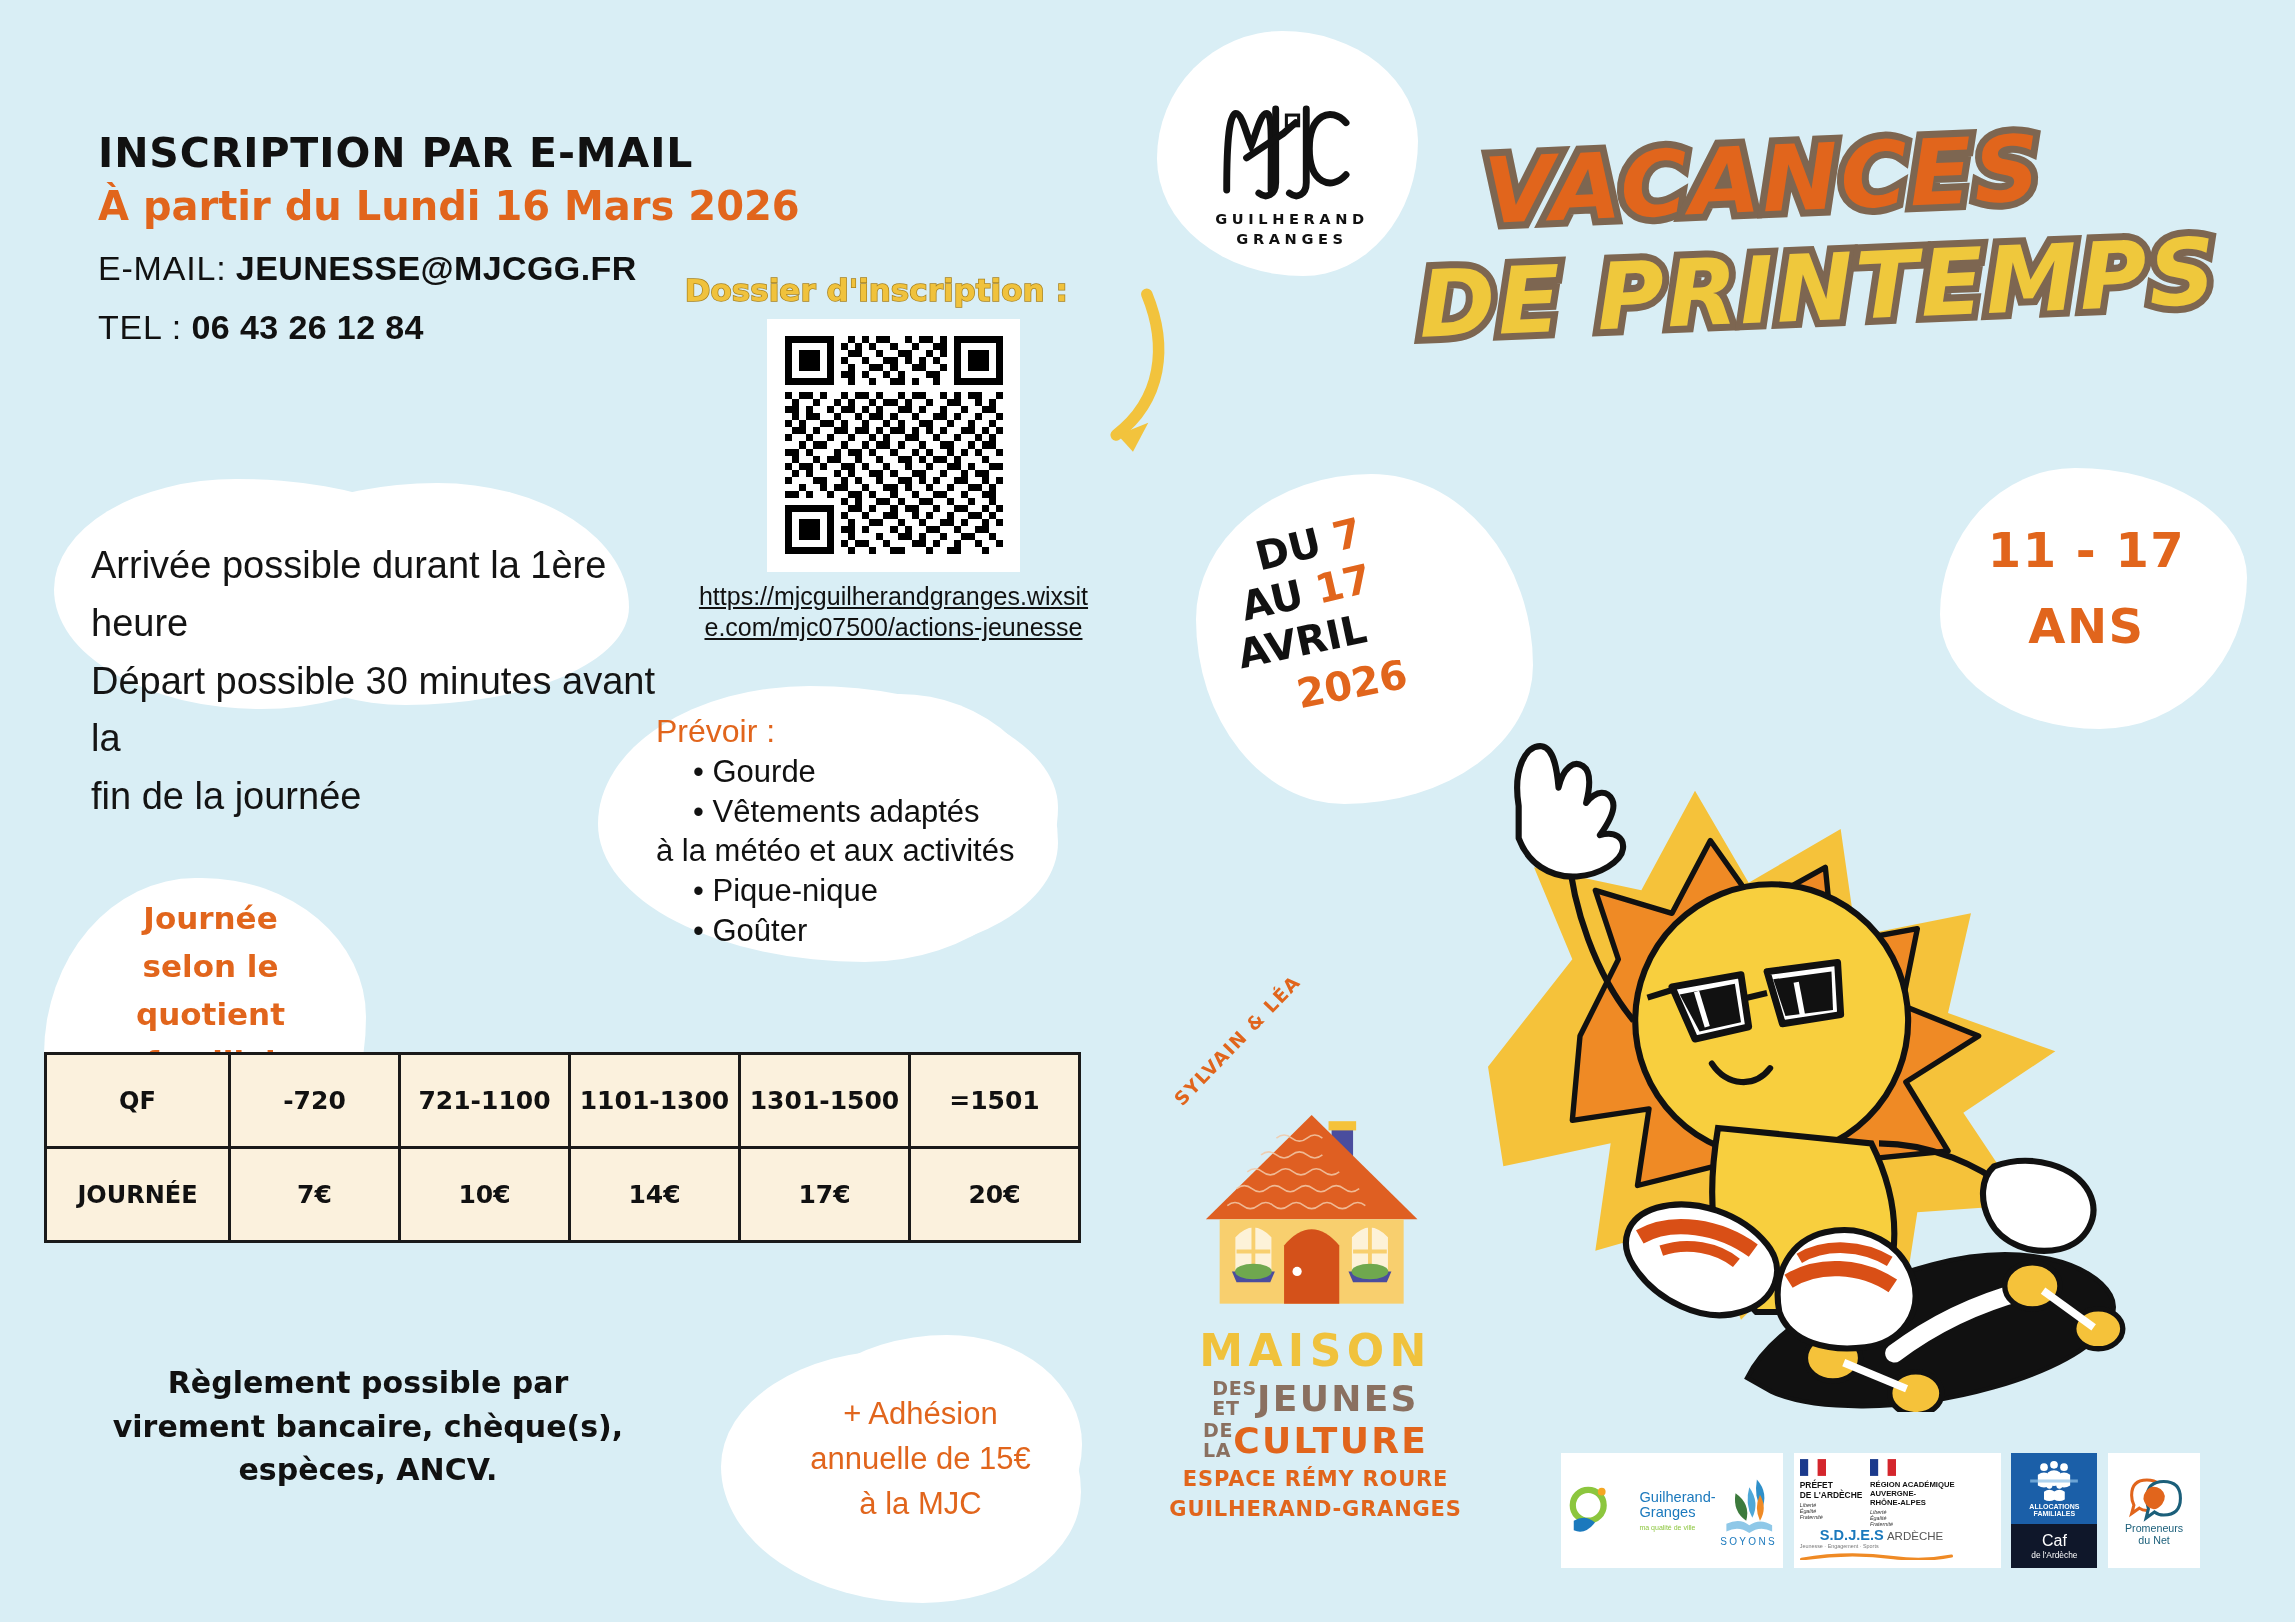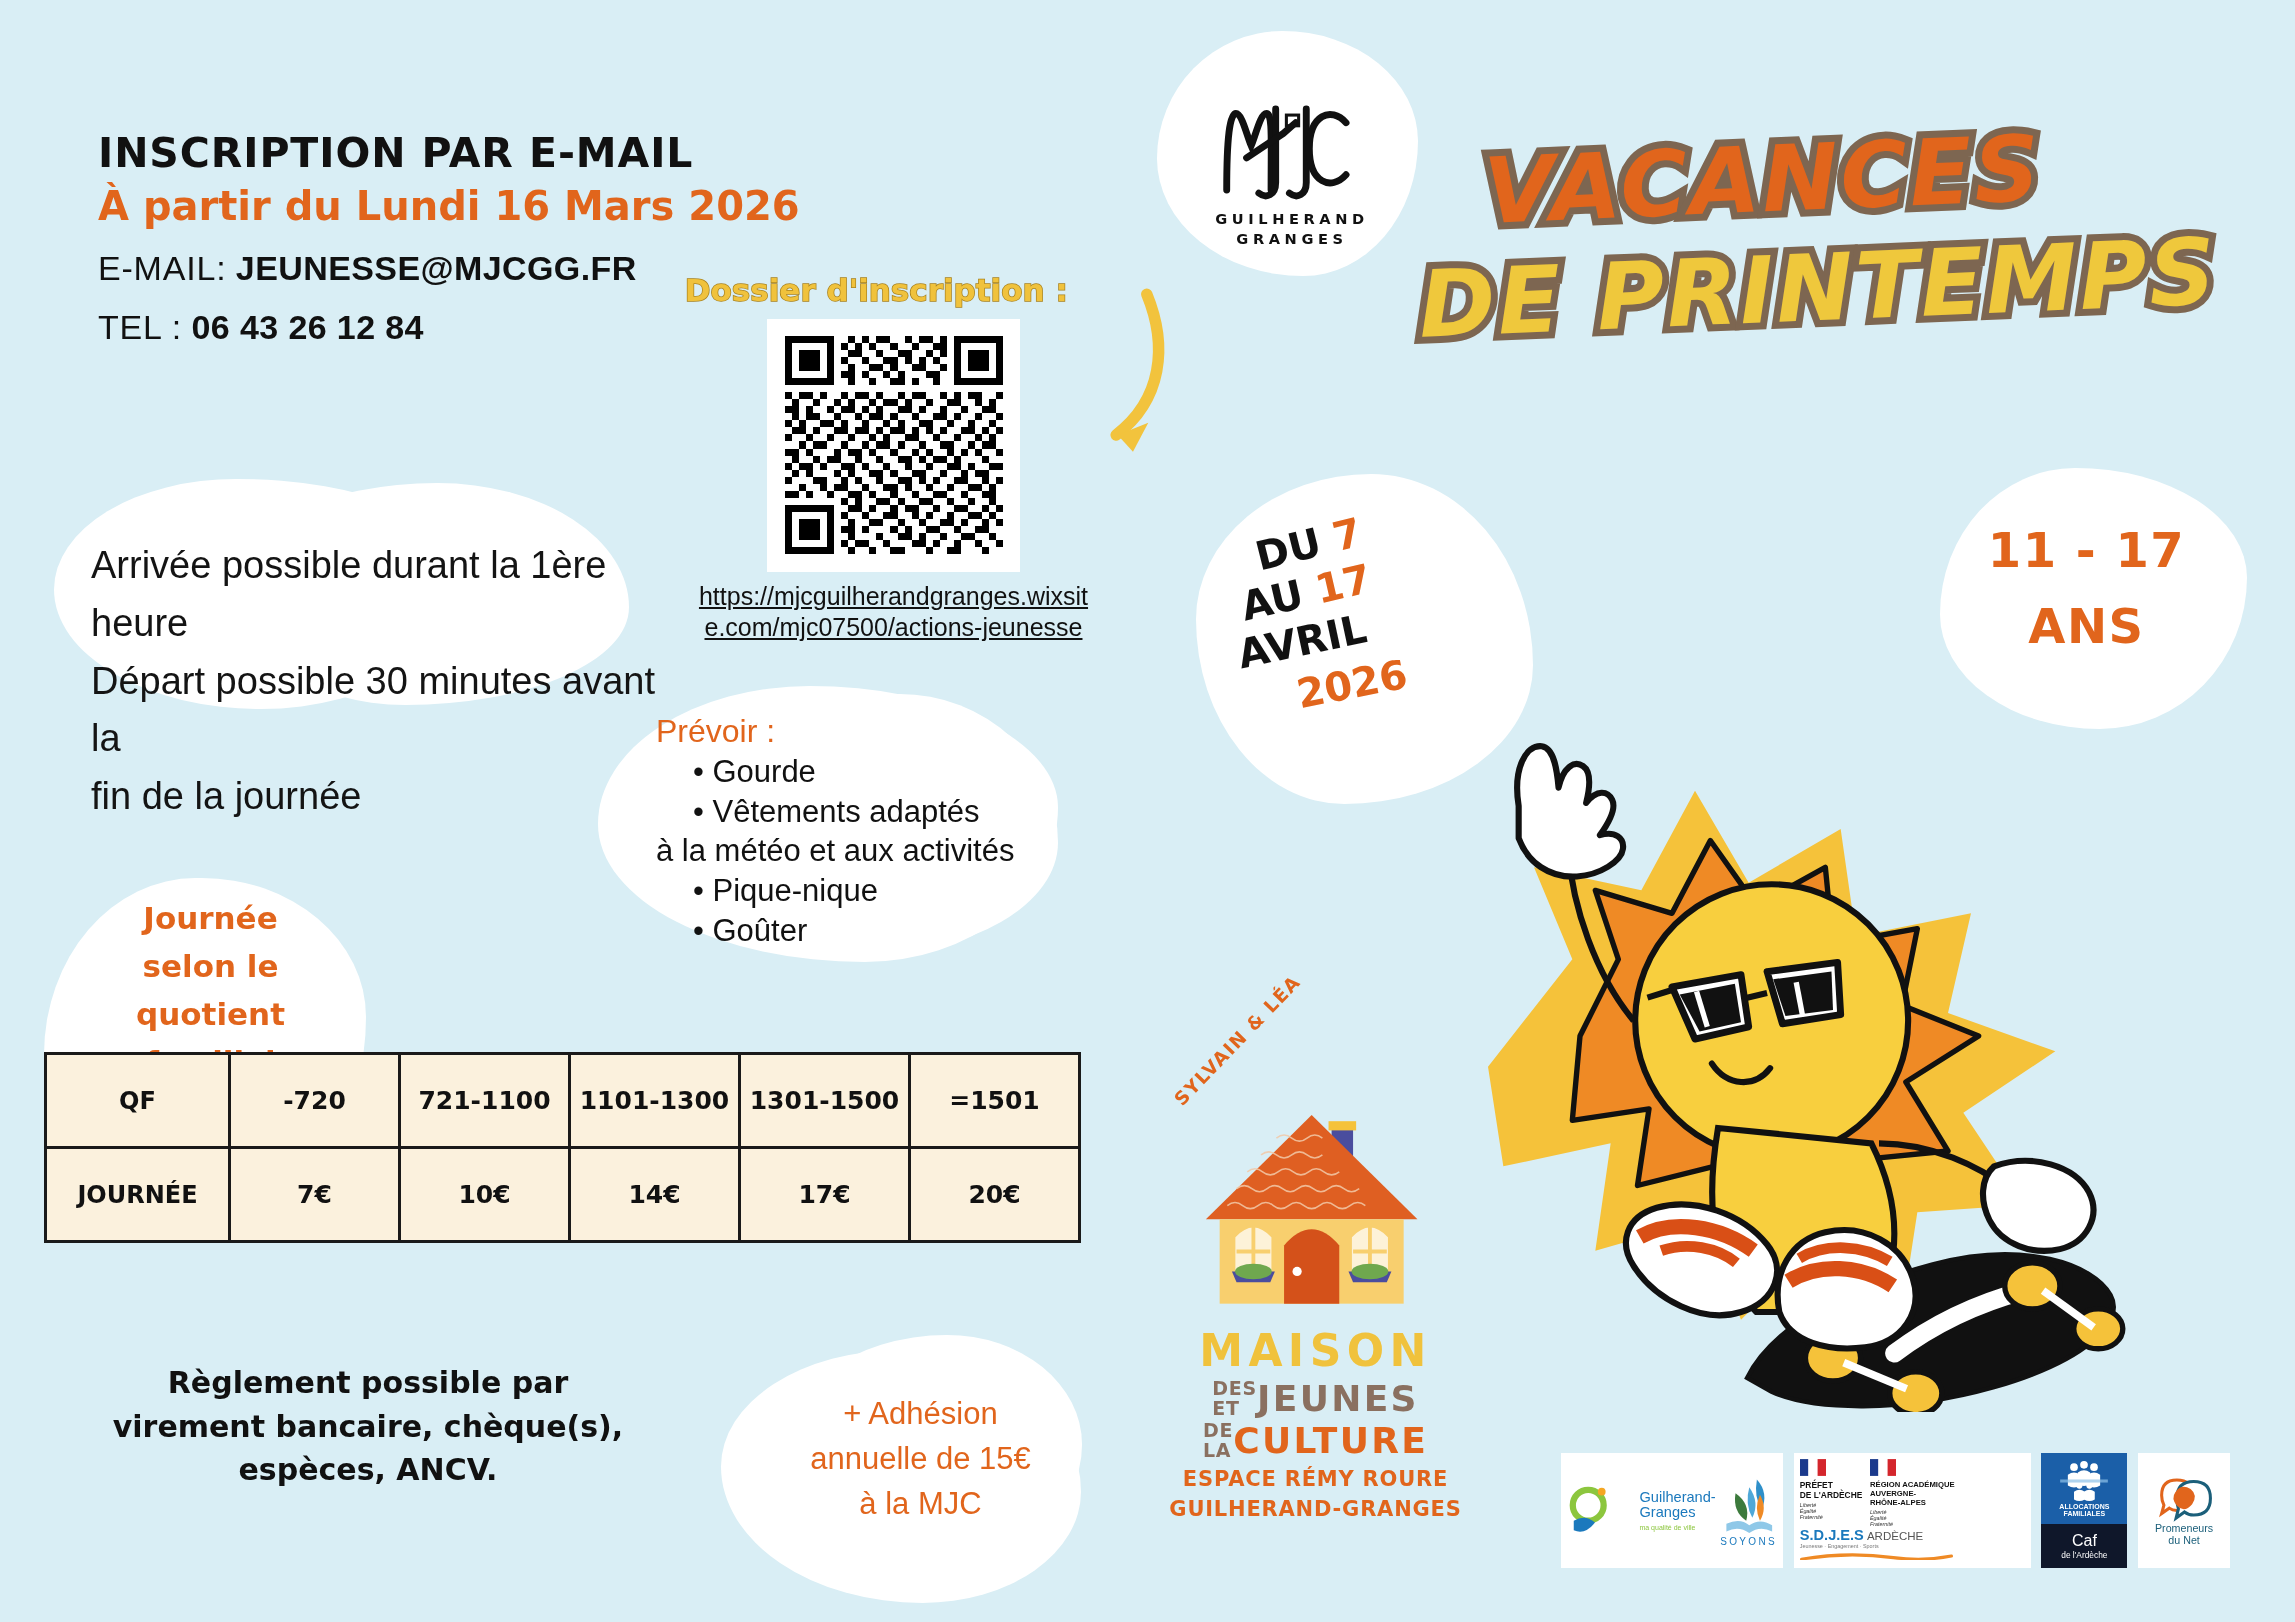--- a/index.html
+++ b/index.html
@@ -168,21 +168,21 @@
   .mz-culture { font-family: "DejaVu Sans", sans-serif; font-weight: 800;
                 font-size: 36px; color: #e1651c; letter-spacing: 2.3px; }
   .mz-addr { font-family: "DejaVu Sans", sans-serif; font-weight: 800;
              font-size: 21px; color: #e1651c; letter-spacing: 0.8px; margin-top: 6.1px; }
 
   
   #partners { left: 1561px; top: 1453px; display: flex; align-items: stretch; gap: 10.7px; }
   .plogo { background: #fff; display: flex; align-items: center;
            justify-content: center; padding: 6.1px; }
   .p1 { width: 222px; height: 115px; }
-  .p2 { width: 237px; height: 115px; }
+  .p2 { width: 207px; height: 115px; }
   .p3 { width: 86px; height: 115px; padding: 0; flex-direction: column; }
   .p4 { width: 92px; height: 115px; }
   .ptxt { font-family: "Liberation Sans", sans-serif; }
 </style>
 </head>
 <body>
 
 <div class="stage">
 
   <div class="blob blob-mjc"></div>
@@ -760,21 +760,21 @@
               <div>AUVERGNE-</div>
               <div>RHÔNE-ALPES</div>
             </div>
             <div class="ptxt" style="font-size:5.4px;font-style:italic;color:#333;white-space:pre-line;margin-top:1.5px;">Liberté
 Égalité
 Fraternité</div>
           </div>
         </div>
         <div>
           <div style="display:flex;align-items:baseline;gap:3.1px;">
-            <span class="ptxt" style="font-size:14.6px;font-weight:700;color:#1b79bd;">S.D.J.E.S</span>
+            <span class="ptxt" style="font-size:14.6px;font-weight:700;color:#1b79bd;margin-left:20px;">S.D.J.E.S</span>
             <span class="ptxt" style="font-size:11.5px;color:#555;">ARDÈCHE</span>
           </div>
           <div class="ptxt" style="font-size:5.4px;color:#777;">Jeunesse · Engagement · Sports</div>
           <svg width="153" height="7.7" viewBox="0 0 200 10">
             <path d="M2 8 q60 -10 120 -2 q40 5 76 -2" stroke="#ef8a25" stroke-width="4" fill="none" stroke-linecap="round"></path>
           </svg>
         </div>
       </div>
     </div>
 

